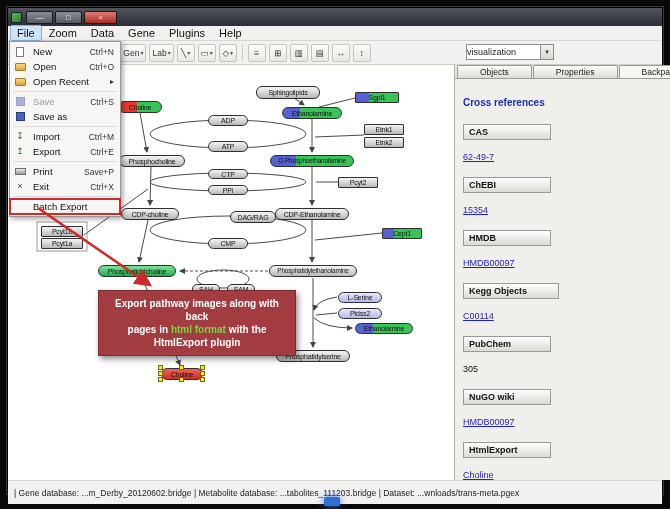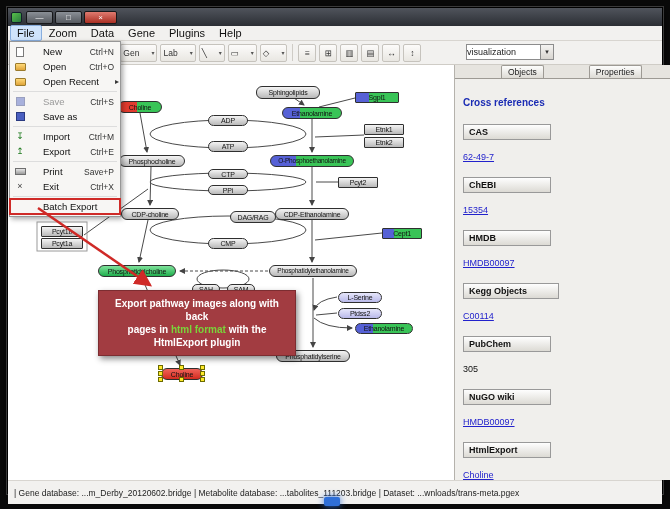--- a/index.html
+++ b/index.html
@@ -15,52 +15,52 @@
   .winbtn.close{width:33px;background:linear-gradient(#e07b70,#a92f23);}
   
   .menubar{height:15px;background:#f2f1ef;border-bottom:1px solid #d8d5d0;display:flex;align-items:center;padding-left:2px;font-size:11px;color:#111;}
   .mbitem{padding:1px 6px;border:1px solid transparent;border-radius:2px;}
   .mbitem.active{background:#cfe3fb;border-color:#88aede;}
   
   .toolbar{height:24px;background:#f2f1ef;border-bottom:1px solid #cfccc6;display:flex;align-items:center;padding:0 4px;gap:3px;position:relative;font-size:10px;color:#222;}
   .combo{display:flex;align-items:center;background:#fff;border:1px solid #8c8c8c;height:16px;font-size:9px;}
   .combo .val{padding:0 0;min-width:30px;white-space:nowrap;}
   .combo .dd{width:13px;align-self:stretch;background:linear-gradient(#f4f3f1,#d8d5d0);border-left:1px solid #8c8c8c;font-size:7px;display:flex;align-items:center;justify-content:center;color:#333;}
-  .tbtn{height:18px;min-width:18px;padding:0 2px;border:1px solid #c6c3bd;border-radius:2px;background:linear-gradient(#fcfbfa,#e9e7e2);font-size:8.5px;display:flex;align-items:center;justify-content:center;gap:12px;color:#333;}
+  .tbtn{height:18px;min-width:18px;padding:0 2px;border:1px solid #c6c3bd;border-radius:2px;background:linear-gradient(#fcfbfa,#e9e7e2);font-size:8.5px;display:flex;align-items:center;justify-content:center;gap:1px;color:#333;}
   .tbtn .dd2{font-size:6px;color:#555;}
   .tsep{width:1px;height:17px;background:#cfccc6;margin:0 2px;flex:none;}
   .vis{position:absolute;left:458px;top:3px;width:88px;}
   
   .content{display:flex;height:415px;}
   .canvas{position:relative;width:447px;background:#fff;overflow:hidden;border-right:1px solid #b5b2ac;flex:none;}
   .edges{position:absolute;left:0;top:0;}
   .node{position:absolute;border:1px solid #2f2f2f;border-radius:6px;font-size:7px;line-height:1;display:flex;align-items:center;justify-content:center;overflow:hidden;white-space:nowrap;background:linear-gradient(#f4f4f4,#b9b9b9);color:#111;letter-spacing:-0.2px;}
   .gene{border-radius:1px;}
   .n-green{background:linear-gradient(#7fe39b,#1fae4d);}
   .n-redgreen{background:linear-gradient(90deg,#e23b2e 0 42%,#39c457 42%);}
   .n-bluegreen{background:linear-gradient(90deg,#5661d6 0 30%,#39c457 30%);}
   .n-lav{background:linear-gradient(#e6e6fb,#b9b9ea);}
   .n-red{background:linear-gradient(#f0635a,#d42b1f);}
   .handle{position:absolute;width:5px;height:5px;background:#ffe929;border:1px solid #6b6b00;z-index:5;}
   
   .panel{flex:1;background:#f0efec;position:relative;display:flex;flex-direction:column;}
   .tabs{display:flex;height:14px;padding-left:2px;background:#e6e4df;border-bottom:1px solid #9d9a94;font-size:8.5px;color:#222;}
-  .tab{padding:1px 6px;border:1px solid #9d9a94;border-bottom:none;background:linear-gradient(#fdfdfc,#dddbd5);margin-right:1px;border-radius:2px 2px 0 0;white-space:nowrap;margin-left:44px;}
+  .tab{padding:1px 22px;border:1px solid #9d9a94;border-bottom:none;background:linear-gradient(#fdfdfc,#dddbd5);margin-right:1px;border-radius:2px 2px 0 0;white-space:nowrap;}
   .tab.active{background:#f7f6f3;}
   .pbody{flex:1;padding:4px 14px 0 8px;position:relative;overflow:hidden;}
   .ph{color:#1b2cb4;font-weight:bold;font-size:10px;margin:14px 0 16px;}
   .xref{margin-bottom:13px;}
   .xref-head{width:88px;padding:2px 5px;border:1px solid #999;background:linear-gradient(#fefefe,#dcdad4);font-weight:bold;font-size:9px;margin-bottom:6px;color:#111;}
   .xref-link{color:#2222cc;text-decoration:underline;font-size:9px;display:inline-block;}
   .xref-link.plain{color:#111;text-decoration:none;}
   
   .statusbar{height:24px;border-top:1px solid #d8d5d0;background:#f2f1ef;font-size:8.5px;display:flex;align-items:center;padding:0 6px;color:#222;white-space:nowrap;overflow:hidden;}
   
   .filemenu{position:absolute;left:1px;top:33px;width:112px;background:#f7f6f4;border:1px solid #979797;box-shadow:2px 2px 5px rgba(0,0,0,.35);z-index:40;padding:2px 0;}
-  .mitem{display:flex;align-items:center;height:15px;font-size:9.5px;padding:0 6px 0 3px;gap:16px;color:#111;}
+  .mitem{display:flex;align-items:center;height:15px;font-size:9.5px;padding:0 6px 0 3px;gap:6px;color:#111;}
   .mic{width:14px;display:flex;justify-content:center;flex:none;}
   .mlabel{flex:1;white-space:nowrap;}
   .mshort{font-size:8.5px;color:#333;}
   .msub{font-size:8px;color:#333;}
   .msep{height:1px;background:#ddd;margin:2px 3px;}
   .mitem.disabled{color:#9a9a9a;}
   .mitem.hl{outline:2px solid #cf2a27;outline-offset:-1px;}
   .gly{font-size:9px;color:#1e7a1e;line-height:1;}
   .gly.dark{color:#444;}
   .ic-page{width:8px;height:10px;background:#fff;border:1px solid #7a7a7a;}

